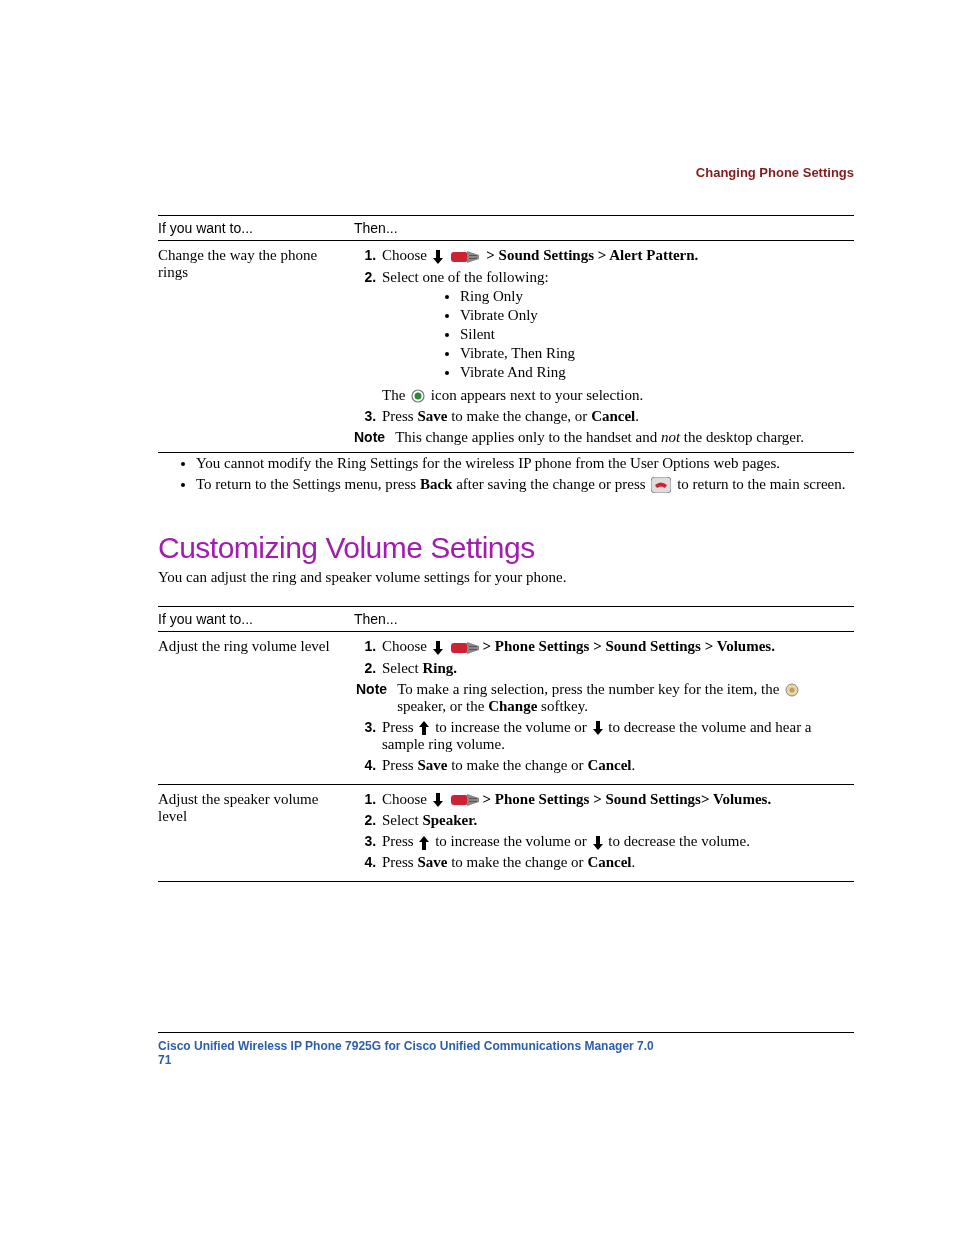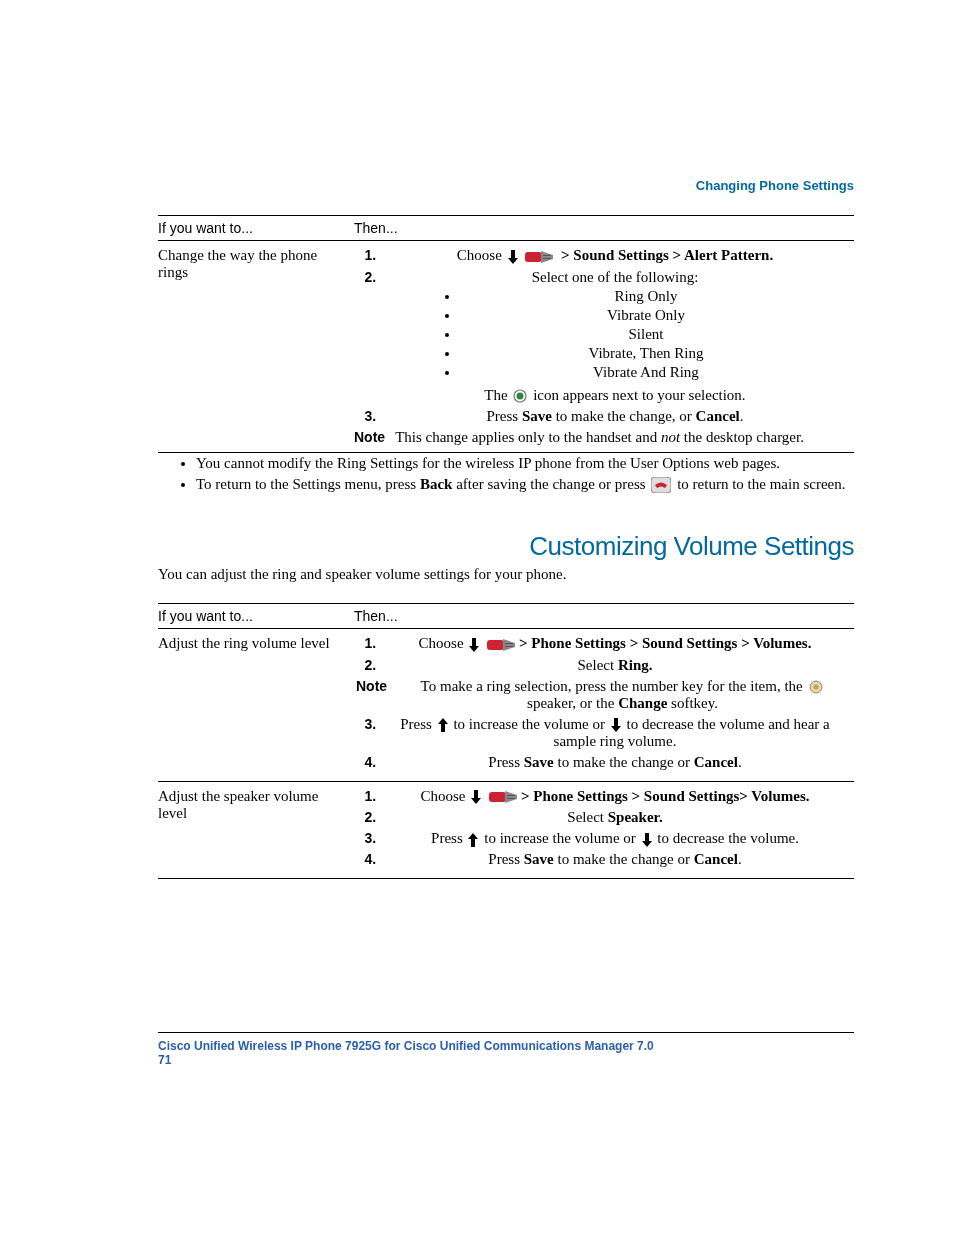--- a/index.html
+++ b/index.html
@@ -13,22 +13,22 @@
     .page {
       width: 954px;
       height: 1235px;
       box-sizing: border-box;
       padding: 160px 100px 60px 158px;
       position: relative;
     }
     .header-link {
       position: absolute;
       right: 100px;
-      top: 178px;
-      color: #0369a1;
+      top: 165px;
+      color: #7f1d1d;
       font-family: Arial, Helvetica, sans-serif;
       font-weight: bold;
       font-size: 13px;
     }
     table {
       width: 100%;
       border-collapse: collapse;
       margin-top: 20px;
     }
     table.first { margin-top: 55px; }
@@ -50,21 +50,20 @@
       padding-top: 4px;
       padding-bottom: 4px;
     }
     td ol {
       margin: 0;
       padding-left: 26px;
     }
     td ol > li {
       padding-left: 2px;
       margin-bottom: 4px;
-      text-align: center;
     }
     td ol > li::marker {
       font-family: Arial, Helvetica, sans-serif;
       font-weight: bold;
       font-size: 14px;
     }
     td ul {
       margin: 2px 0 6px 0;
       padding-left: 62px;
       list-style-type: disc;
@@ -90,26 +89,25 @@
       margin-top: 20px;
       margin-bottom: 2px;
     }
     ul.tips {
       margin: 2px 0 0 0;
       padding-left: 38px;
     }
     ul.tips li { margin-bottom: 4px; }
     h2.section {
       font-family: Arial, Helvetica, sans-serif;
-      color: #0369a1;
-      font-size: 26px;
+      color: #a21caf;
+      font-size: 30px;
       font-weight: normal;
       margin: 38px 0 4px 0;
       letter-spacing: -0.5px;
-      text-align: right;
     }
     .intro {
       margin: 4px 0 6px 0;
     }
     .strong { font-weight: bold; }
     .em { font-style: italic; }
     .footer {
       position: absolute;
       left: 158px;
       right: 100px;

